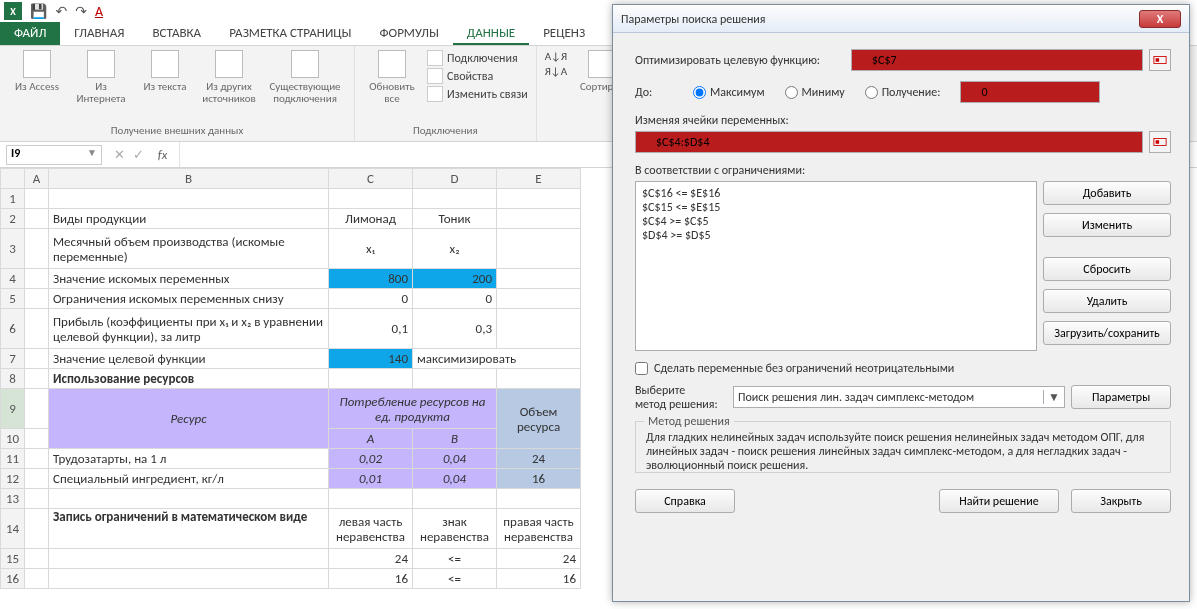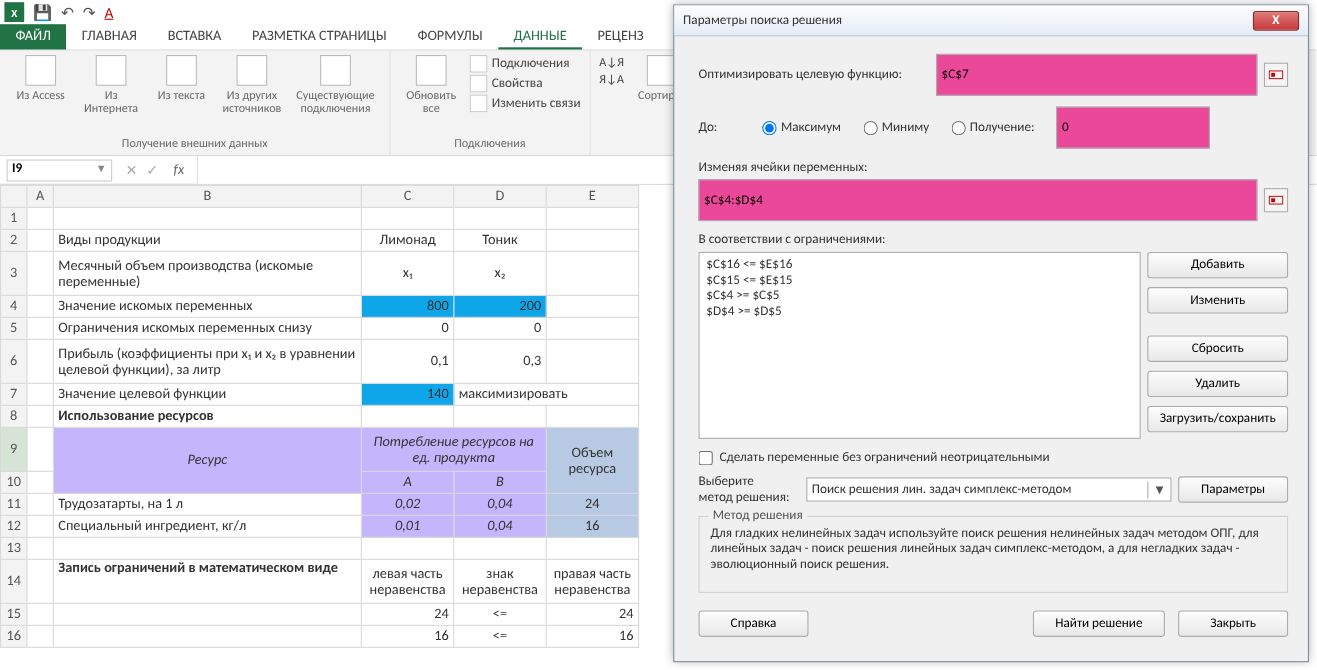--- a/index.html
+++ b/index.html
@@ -52,32 +52,32 @@
 .b{background:#b7c9e3;}
 .sel-row th.rowh { background:#d5e4d5; }
 
 
 .dialog { position:absolute; left:612px; top:4px; width:578px; height:598px; border:1px solid #7b8ea0; background:#f0f0f0; box-shadow: 0 0 8px rgba(0,0,0,0.3); font-size:12px; color:#333; }
 .dlg-title { height:28px; background: linear-gradient(#fdfdfd,#e4ecf7); border-bottom:1px solid #b8c7d8; display:flex; align-items:center; padding:0 8px; }
 .dlg-title .t { flex:1; }
 .dlg-close { width:42px; height:18px; background: linear-gradient(#e07a7a,#c83a3a); border:1px solid #8b2b2b; border-radius:3px; color:#fff; text-align:center; line-height:16px; font-weight:bold; }
 .dlg-body { padding: 16px 18px 12px 22px; }
 .row { display:flex; align-items:center; margin-bottom:10px; gap:6px; }
-.dlg-input { border:1px solid #abadb3; background:#ec4899; height:38px; padding:0 4px; font-size:12px; }
+.dlg-input { border:1px solid #abadb3; background:#b91c1c; height:22px; padding:0 20px; font-size:12px; }
 .cellref-btn{ width:22px;height:22px;border:1px solid #abadb3;background:#f4f4f4;display:flex;align-items:center;justify-content:center;}
 .cellref-btn svg{width:14px;height:14px;}
 .radio{ display:flex; align-items:center; gap:4px; margin-right:14px;}
 .radio input{margin:0;}
 .constraints-box{ border:1px solid #abadb3; background:#fff; height:170px; padding:4px 6px; overflow:auto;}
 .side-btns{ display:flex; flex-direction:column; gap:8px; width:128px;}
 .dbtn{ height:24px; border:1px solid #acacac; background:linear-gradient(#fdfdfd,#e8e8e8); border-radius:3px; font-size:12px; }
 .chk{ display:flex; align-items:center; gap:6px; }
 .select{ border:1px solid #abadb3; background:#fff; height:22px; display:flex; align-items:center; justify-content:space-between; padding:0 4px; flex:1;}
 .select .dd{border-left:1px solid #abadb3; padding-left:4px; color:#555;}
-.fieldset{ border:1px solid #d0d0d0; padding:8px 10px 18px 10px; margin-top:8px; position:relative;}
+.fieldset{ border:1px solid #d0d0d0; padding:8px 10px 0 10px; margin-top:8px; position:relative;}
 .fieldset .legend{ position:absolute; top:-8px; left:8px; background:#f0f0f0; padding:0 4px; font-size:12px; color:#555;}
 .dlg-footer{ display:flex; gap:12px; margin-top:16px; align-items:center;}
 .dlg-footer .spacer{flex:1;}
 </style>
 </head>
 <body>
 
 <div class="titlebar">
   <div class="xl-icon">X</div>
   <span class="qat-icon">💾</span>

